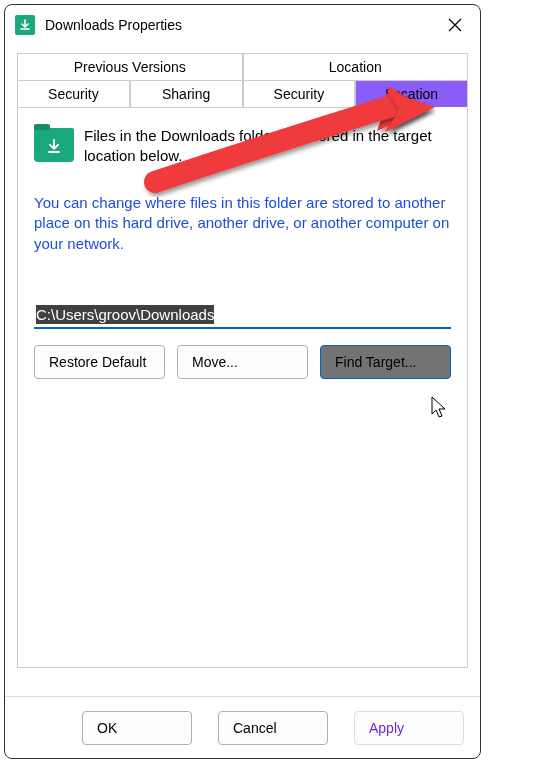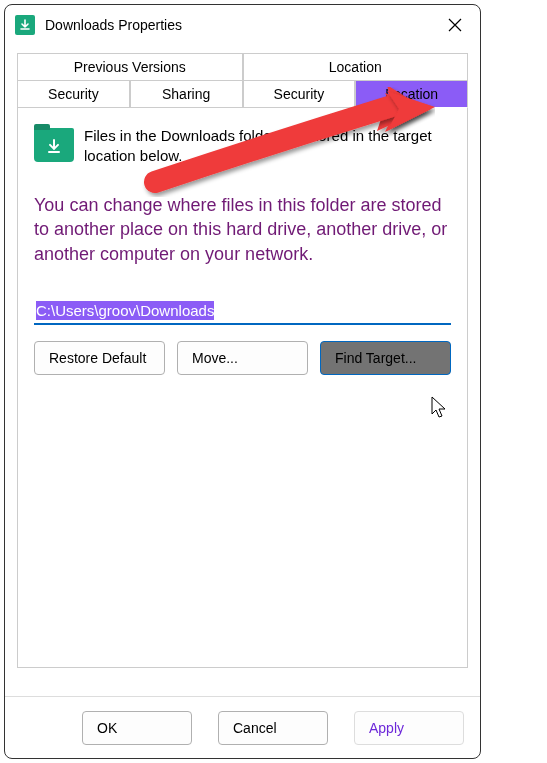--- a/index.html
+++ b/index.html
@@ -127,36 +127,36 @@
       left: 50%;
       top: 50%;
       transform: translate(-50%, -45%);
     }
     .info-text {
       font-size: 15px;
       color: #000;
       line-height: 1.3;
     }
     .desc-text {
-      font-size: 18px;
-      color: #701a75;
+      font-size: 15px;
+      color: #1d4ed8;
       line-height: 1.35;
-      margin-bottom: 32px;
+      margin-bottom: 48px;
     }
     .path-input {
       width: 100%;
       border: none;
       border-bottom: 2px solid #0067c0;
       padding: 4px 2px;
       font-size: 15px;
       outline: none;
       margin-bottom: 16px;
     }
     .path-input .sel {
-      background: #8b5cf6;
+      background: #404040;
       color: #fff;
       padding: 1px 0;
     }
     .btn-row {
       display: flex;
       gap: 12px;
       justify-content: space-between;
     }
     .btn {
       flex: 1;

